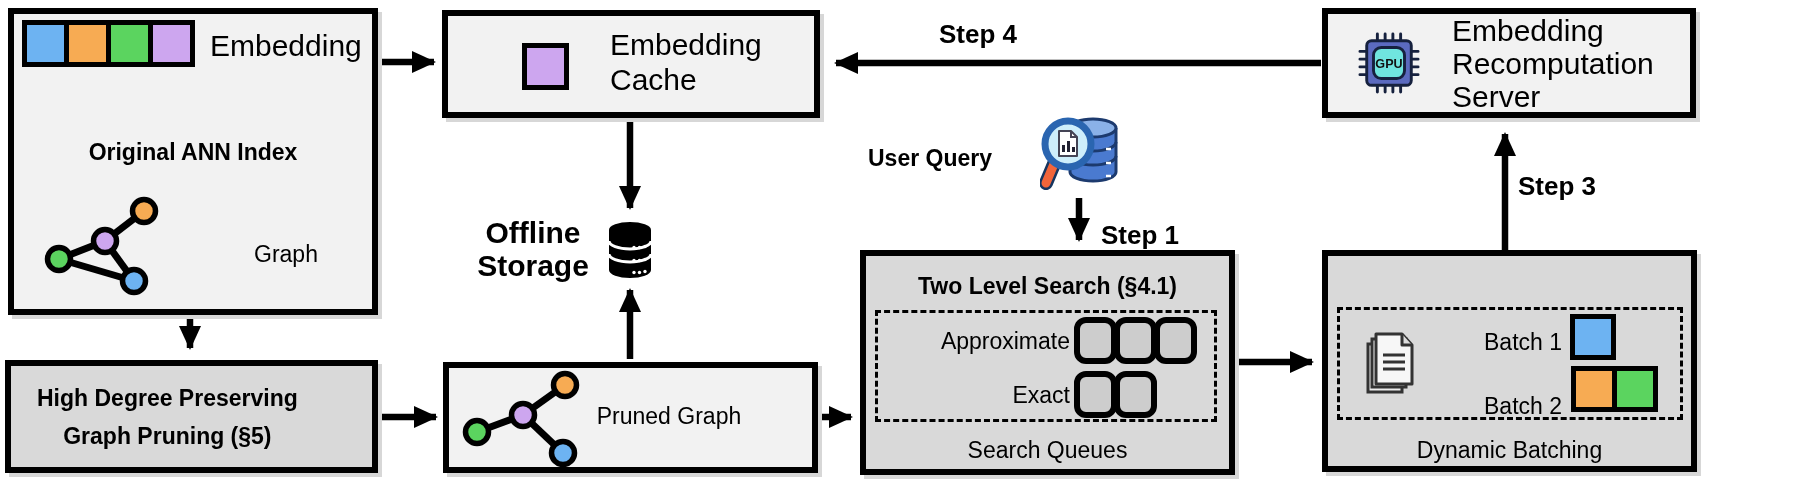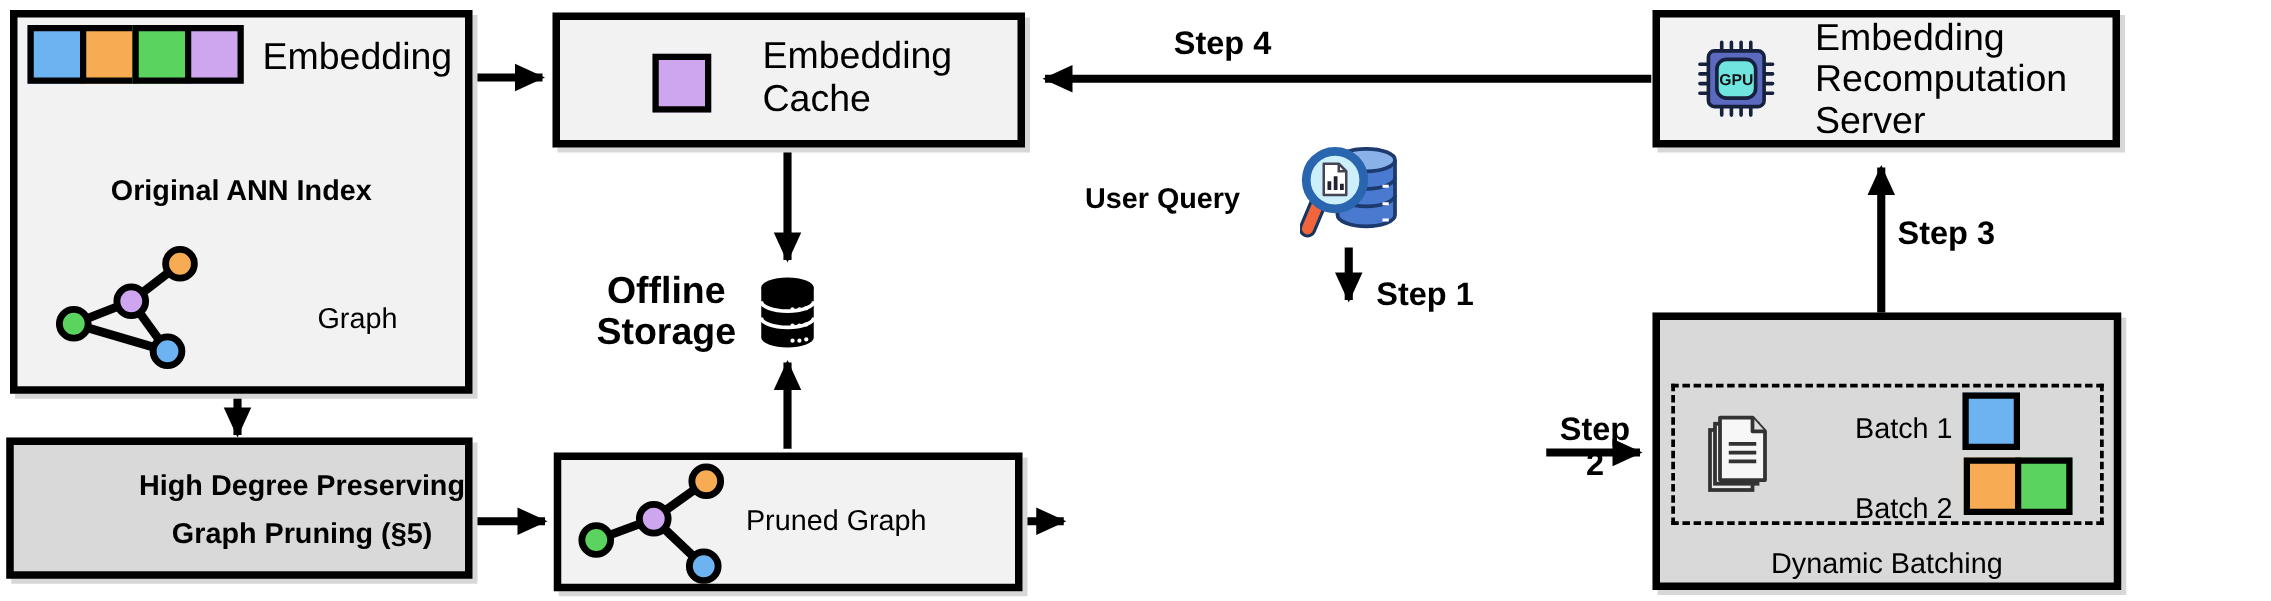--- a/index.html
+++ b/index.html
@@ -56,21 +56,20 @@
       <path d="M379,417 H436" marker-end="url(#ah)"></path>
       <path d="M820,417 H851" marker-end="url(#ah)"></path>
       <path d="M1079,198 V240" marker-end="url(#ah)"></path>
       <path d="M1237,362 H1312" marker-end="url(#ah)"></path>
       <path d="M1505,252 V134" marker-end="url(#ah)"></path>
     </g>
   </svg>
 
   <div class="abs t26 b ctr" style="left:928px;top:20px;width:100px;">Step 4</div>
   <div class="abs t26 b" style="left:1101px;top:206px;margin-top:15px;">Step 1</div>
-  <div class="abs t26 b ctr" style="left:1237px;top:329px;width:78px;">Step 2</div>
   <div class="abs t26 b" style="left:1518px;top:172px;">Step 3</div>
 
   <div class="box" style="left:8px;top:8px;width:370px;height:307px;">
     <div class="emb-strip" style="left:8px;top:6px;">
       <div class="sq blue"></div>
       <div class="sq orange"></div>
       <div class="sq green"></div>
       <div class="sq purple"></div>
     </div>
     <div class="abs t30" style="left:196px;top:14px;">Embedding</div>
@@ -145,20 +144,37 @@
     <line x1="14" y1="52" x2="6" y2="71" stroke="#16355f" stroke-width="14" stroke-linecap="round"></line>
     <line x1="14" y1="52" x2="6" y2="71" stroke="#f2653a" stroke-width="9" stroke-linecap="round"></line>
     <circle cx="28" cy="32" r="23" fill="#cdeefb" stroke="#2a65b0" stroke-width="7"></circle>
     <path d="M19 19 h12 l6 6 v19 h-18 z" fill="#fff" stroke="#445" stroke-width="2" stroke-linejoin="round"></path>
     <path d="M31 19 v6 h6" fill="none" stroke="#445" stroke-width="2"></path>
     <rect x="22" y="33" width="3" height="7" fill="#223"></rect>
     <rect x="27" y="29" width="3" height="11" fill="#223"></rect>
     <rect x="32" y="35" width="3" height="5" fill="#223"></rect>
   </svg>
 
+  <div class="box dark" style="left:860px;top:250px;width:375px;height:225px;">
+    <div class="abs t31 b ctr" style="left:0;top:12px;width:100%;">Two Level Search (§4.1)</div>
+    <div class="dashed" style="left:9px;top:54px;width:342px;height:112px;">
+      <div class="abs t31 rt" style="left:2px;top:10px;width:190px;">Approximate</div>
+      <div class="qrow" style="left:196px;top:4px;">
+        <div class="qsq"></div>
+        <div class="qsq"></div>
+        <div class="qsq"></div>
+      </div>
+      <div class="abs t31 rt" style="left:2px;top:64px;width:190px;">Exact</div>
+      <div class="qrow" style="left:196px;top:58px;">
+        <div class="qsq"></div>
+        <div class="qsq"></div>
+      </div>
+    </div>
+    <div class="abs t31 ctr" style="left:0;top:176px;width:100%;">Search Queues</div>
+  </div>
 
   <div class="box dark" style="left:1322px;top:250px;width:375px;height:222px;">
     <div class="dashed" style="left:9px;top:51px;width:346px;height:113px;">
       <svg class="abs" style="left:24px;top:22px;" width="56" height="66" viewBox="0 0 56 66">
         <rect x="4" y="12" width="34" height="48" fill="#ededed" stroke="#333" stroke-width="3"></rect>
         <rect x="8" y="7" width="34" height="48" fill="#f3f3f3" stroke="#333" stroke-width="3"></rect>
         <path d="M12 2 h26 l10 11 v39 h-36 z" fill="#f7f7f7" stroke="#333" stroke-width="3" stroke-linejoin="round"></path>
         <path d="M38 2 v11 h10" fill="#ddd" stroke="#333" stroke-width="3" stroke-linejoin="round"></path>
         <path d="M19 23 h22 M19 30 h22 M19 37 h22" stroke="#333" stroke-width="3"></path>
       </svg>
@@ -166,21 +182,21 @@
       <div class="abs bsq blue" style="left:230px;top:4px;"></div>
       <div class="abs t31 rt" style="left:110px;top:64px;width:112px;margin-top:14px;">Batch 2</div>
       <div class="pair" style="left:231px;top:56px;">
         <div class="bsq orange"></div>
         <div class="bsq green"></div>
       </div>
     </div>
     <div class="abs t31 ctr" style="left:0;top:176px;width:100%;">Dynamic Batching</div>
   </div>
 
-  <div class="box dark" style="left:5px;top:350px;width:373px;height:113px;display:flex;align-items:center;justify-content:flex-end;">
+  <div class="box dark" style="left:5px;top:360px;width:373px;height:113px;display:flex;align-items:center;justify-content:flex-start;padding-left:26px;">
     <div class="t31 b ml ctr" style="line-height:38px;">High Degree Preserving
 Graph Pruning (§5)</div>
   </div>
 
   <div class="box" style="left:443px;top:362px;width:375px;height:111px;">
     <svg class="abs" style="left:10px;top:0px;" width="145" height="99" viewBox="0 0 145 99">
       <g stroke="#000" stroke-width="7">
         <line x1="18" y1="64" x2="64" y2="47"></line>
         <line x1="64" y1="47" x2="106" y2="17"></line>
         <line x1="64" y1="47" x2="104" y2="85"></line>

